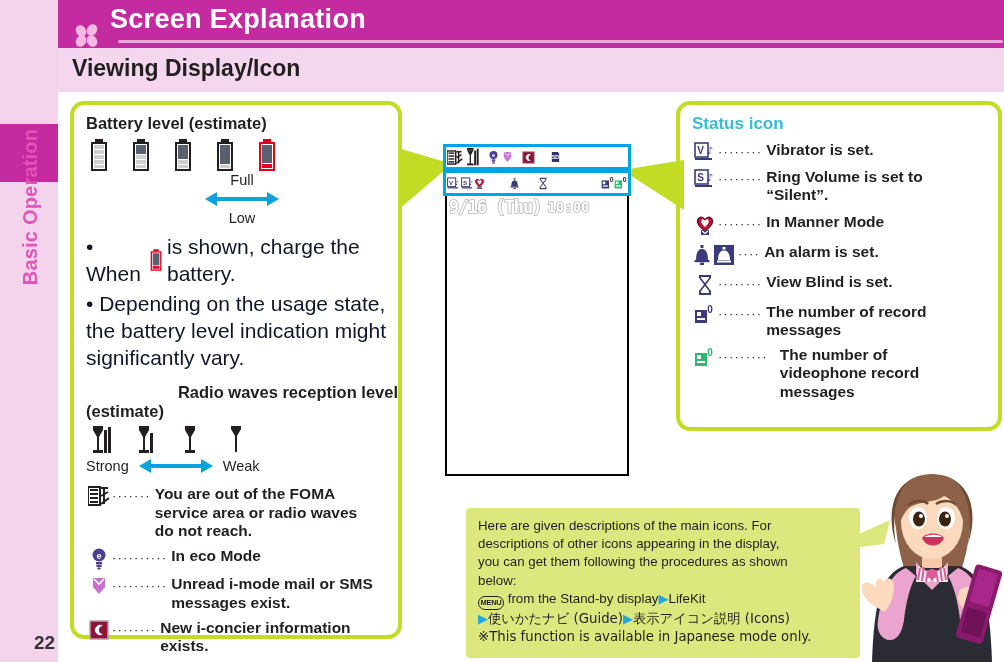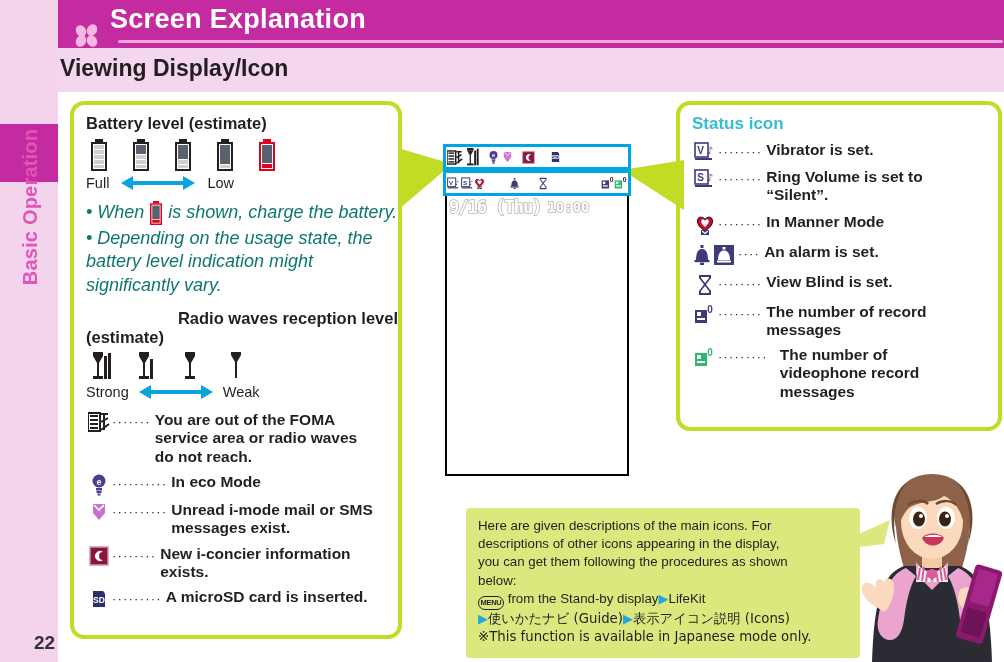--- a/index.html
+++ b/index.html
@@ -43,21 +43,21 @@
     position:absolute; left:118px; top:40px; width:885px; height:3px;
     background:#e9a9da; border-radius:2px;
   }
   #clover-icon { position:absolute; left:72px; top:22px; width:30px; height:26px; }
 
   #subheader-band {
     position:absolute; left:58px; top:48px; width:946px; height:44px;
     background:#f4d6ef;
   }
   #subheader-title {
-    position:absolute; left:60px; top:55px;
+    position:absolute; left:72px; top:55px;
     color:#231f20; font-size:23px; font-weight:bold;
   }
   #subheader-white {
     position:absolute; left:58px; top:92px; width:946px; height:8px; background:#fff;
   }
 
   
   .panel {
     position:absolute; background:#ffffff;
     border:4px solid #c2dc26; border-radius:14px;
@@ -71,21 +71,21 @@
   #status-heading { color:#36bcd4; font-size:17px; font-weight:bold; }
 
   
   .row { display:flex; align-items:flex-start; }
   .row-icon { flex:0 0 auto; width:26px; display:flex; justify-content:center;
               align-items:flex-start; padding-top:1px; }
   .dots { flex:0 0 auto; color:#231f20; font-size:13px; letter-spacing:1.2px;
           white-space:nowrap; padding-top:3px; }
   .row-text { font-size:15.5px; font-weight:bold; color:#231f20; line-height:1.18; }
 
-  .body-text { font-size:18px; color:#0f766e; line-height:1.3;font-style:italic; }
+  .body-text { font-size:21px; color:#0f172a; line-height:1.3; }
   .small-cap { font-size:14.5px; color:#231f20; }
 
   
   .icon-strip { display:flex; align-items:flex-end; }
 
   .arrow-row { display:flex; align-items:center; }
   .dbl-arrow { width:78px; height:22px; }
 
   
   #phone {
@@ -208,21 +208,21 @@
       </svg>
       <svg width="18" height="32" viewBox="0 0 18 32" class="mini">
         <rect x="5" y="0" width="8" height="3" fill="#e3001b"></rect>
         <rect x="1" y="3" width="16" height="29" fill="#e3001b"></rect>
         <rect x="3" y="5" width="12" height="25" fill="#fff"></rect>
         <rect x="4" y="6" width="10" height="18" fill="#5a6070"></rect>
         <rect x="4" y="25" width="10" height="4" fill="#e3001b"></rect>
       </svg>
     </div>
 
-    <div class="arrow-row" style="margin-top:1px;">
+    <div class="arrow-row" style="margin-top:1px;flex-direction:column;">
       <span class="small-cap">Full</span>
       <svg class="dbl-arrow" viewBox="0 0 78 22" style="margin:0 10px;">
         <line x1="12" y1="11" x2="66" y2="11" stroke="#0aa3e0" stroke-width="4"></line>
         <polygon points="2,11 14,4 14,18" fill="#0aa3e0"></polygon>
         <polygon points="76,11 64,4 64,18" fill="#0aa3e0"></polygon>
       </svg>
       <span class="small-cap">Low</span>
     </div>
 
     <div style="margin-top:7px;display:flex;align-items:center;">

